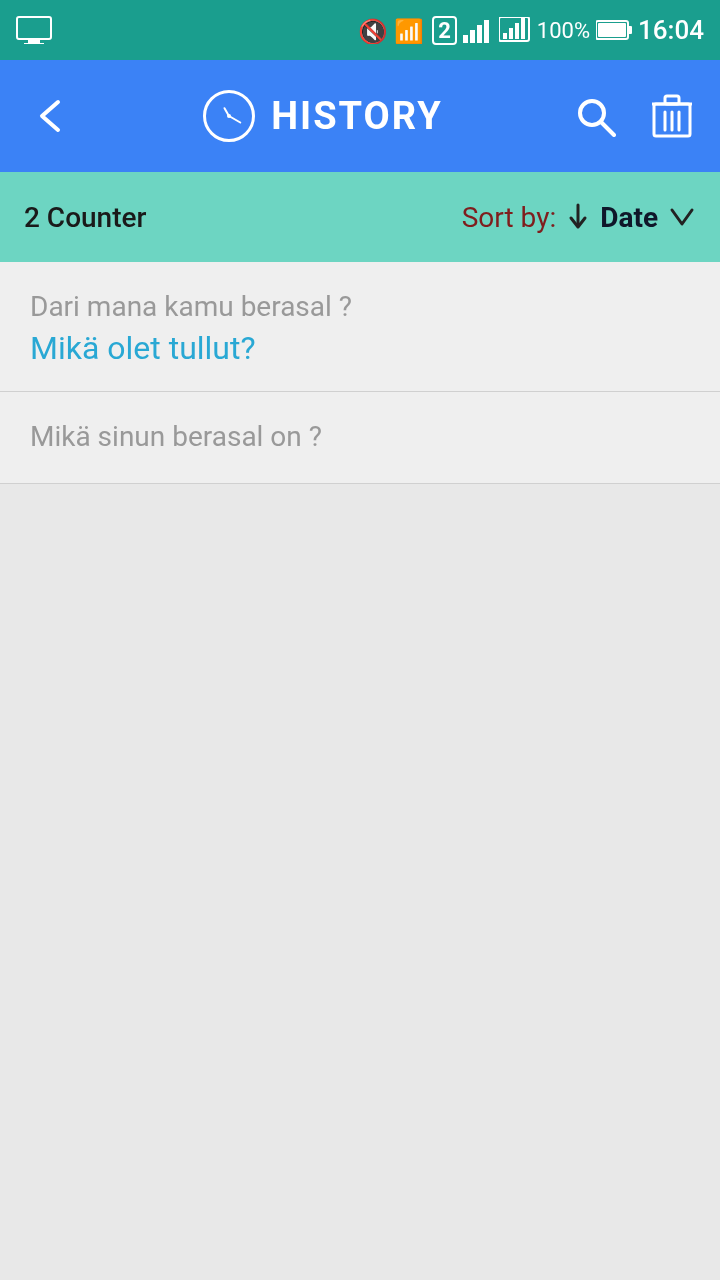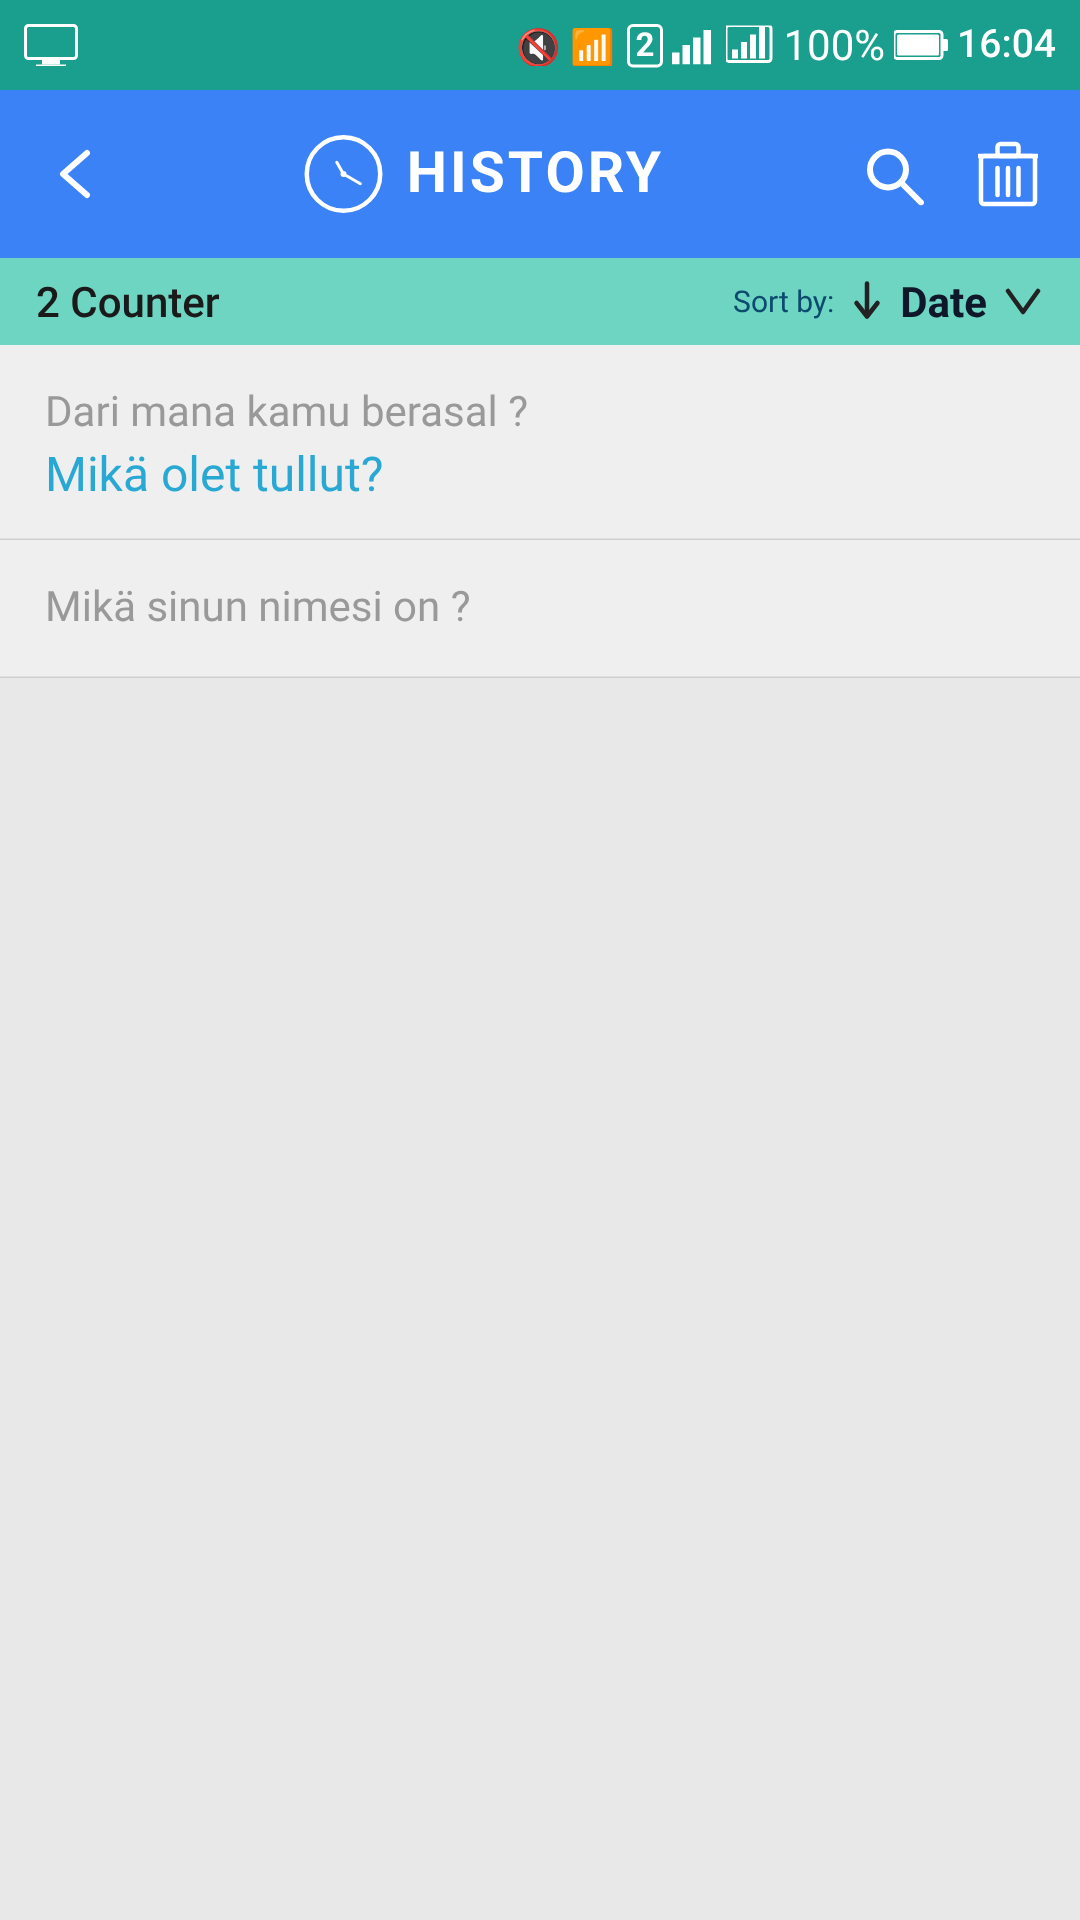--- a/index.html
+++ b/index.html
@@ -128,40 +128,40 @@
       font-size: 38px;
       cursor: pointer;
       padding: 8px;
       display: flex;
       align-items: center;
     }
 
     
     .filter-bar {
       width: 720px;
-      height: 58px;
+      height: 90px;
       background: #6dd5c2;
       display: flex;
       align-items: center;
       padding: 0 24px;
     }
     .filter-counter {
       color: #1a1a1a;
       font-size: 28px;
       font-weight: 500;
     }
     .filter-sort {
       margin-left: auto;
       display: flex;
       align-items: center;
       gap: 10px;
     }
     .filter-sort-label {
-      color: #0c4a6e;
-      font-size: 20px;
+      color: #7f1d1d;
+      font-size: 28px;
     }
     .filter-sort-value {
       color: #0f172a;
       font-size: 28px;
       font-weight: 700;
     }
 
     
     .list-container {
       width: 720px;
@@ -219,21 +219,21 @@
     </svg>
 
     <svg width="32" height="26" viewBox="0 0 32 26">
       <rect x="0" y="0" width="30" height="24" rx="2" stroke="white" stroke-width="2" fill="none"></rect>
       <rect x="4" y="16" width="4" height="6" fill="white"></rect>
       <rect x="10" y="11" width="4" height="11" fill="white"></rect>
       <rect x="16" y="6" width="4" height="16" fill="white"></rect>
       <rect x="22" y="1" width="4" height="21" fill="white"></rect>
     </svg>
 
-    <span style="color:white;font-size:28px;">100%</span>
+    <span style="color:white;font-size:22px;">100%</span>
     <svg width="36" height="22" viewBox="0 0 36 22">
       <rect x="0" y="2" width="32" height="18" rx="2" stroke="white" stroke-width="2" fill="none"></rect>
       <rect x="32" y="7" width="4" height="8" rx="1" fill="white"></rect>
       <rect x="2" y="4" width="28" height="14" rx="1" fill="white"></rect>
     </svg>
     <span class="status-time">16:04</span>
   </div>
 </div>
 
 <div class="app-bar">
@@ -286,15 +286,15 @@
     </svg>
   </div>
 </div>
 
 <div class="list-container">
   <div class="list-item">
     <div class="list-item-original">Dari mana kamu berasal ?</div>
     <div class="list-item-translation">Mikä olet tullut?</div>
   </div>
   <div class="list-item">
-    <div class="list-item-original">Mikä sinun nimesi on ?</div>
+    <div class="list-item-original">Mikä sinun berasal on ?</div>
   </div>
 </div>
 
 </body></html>

